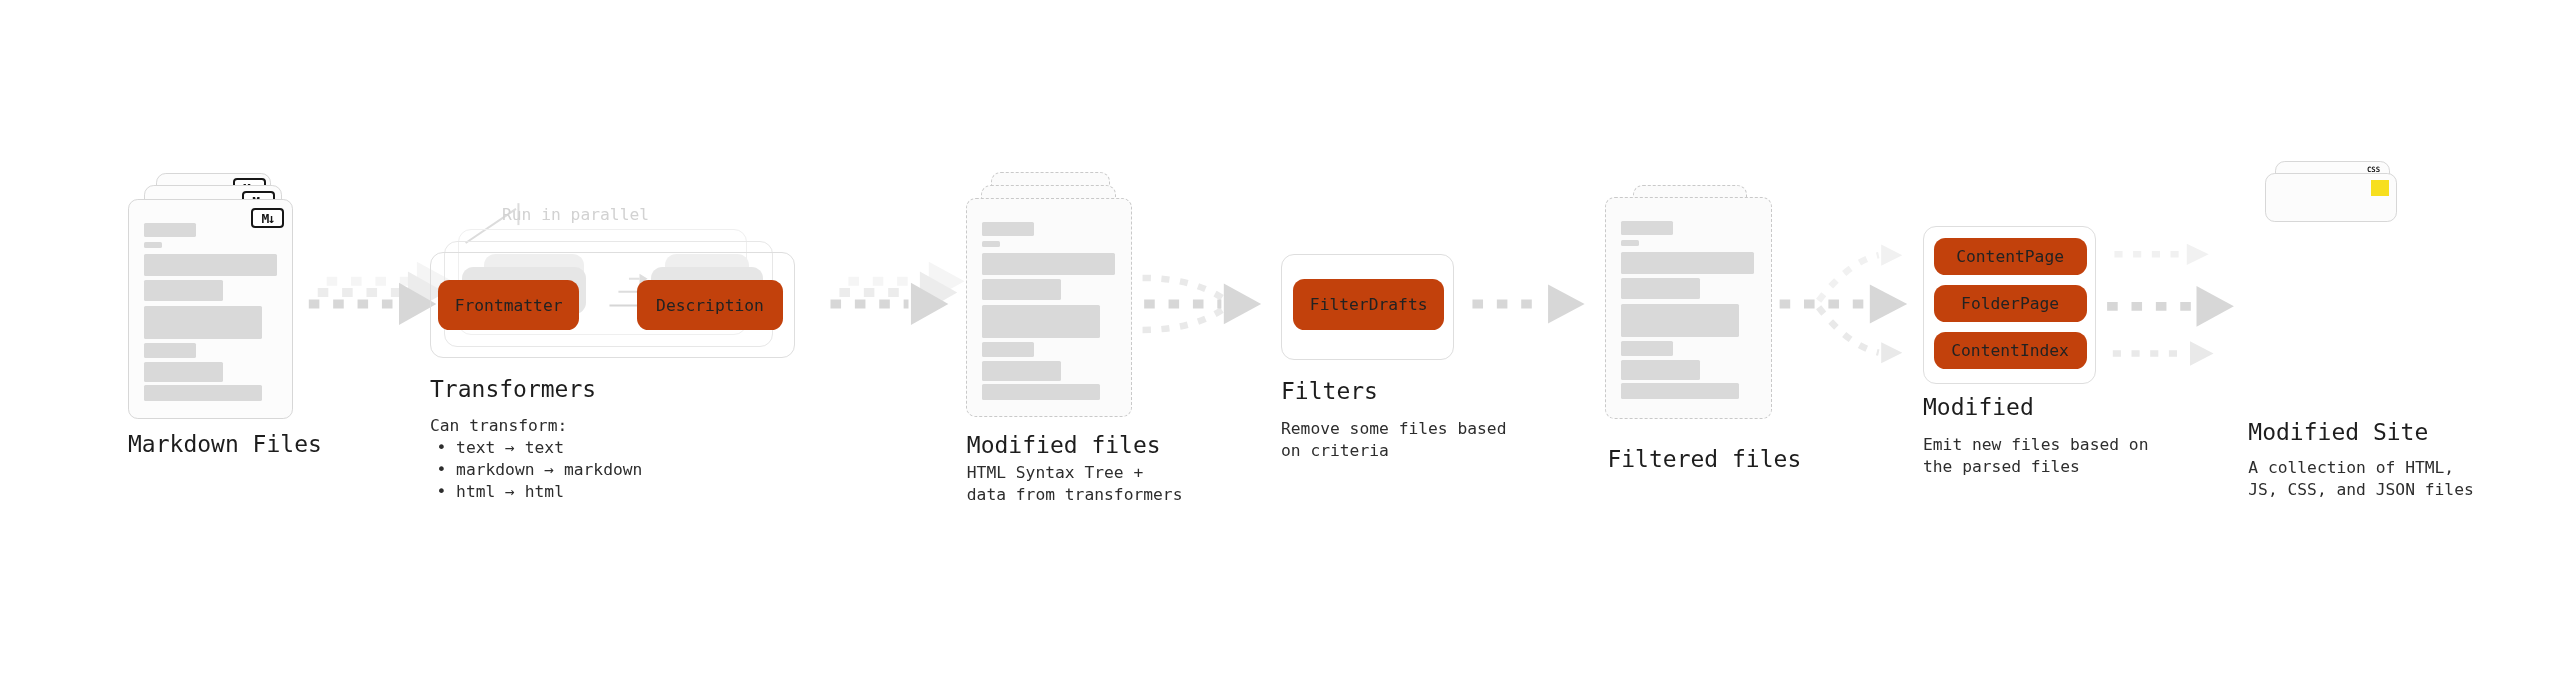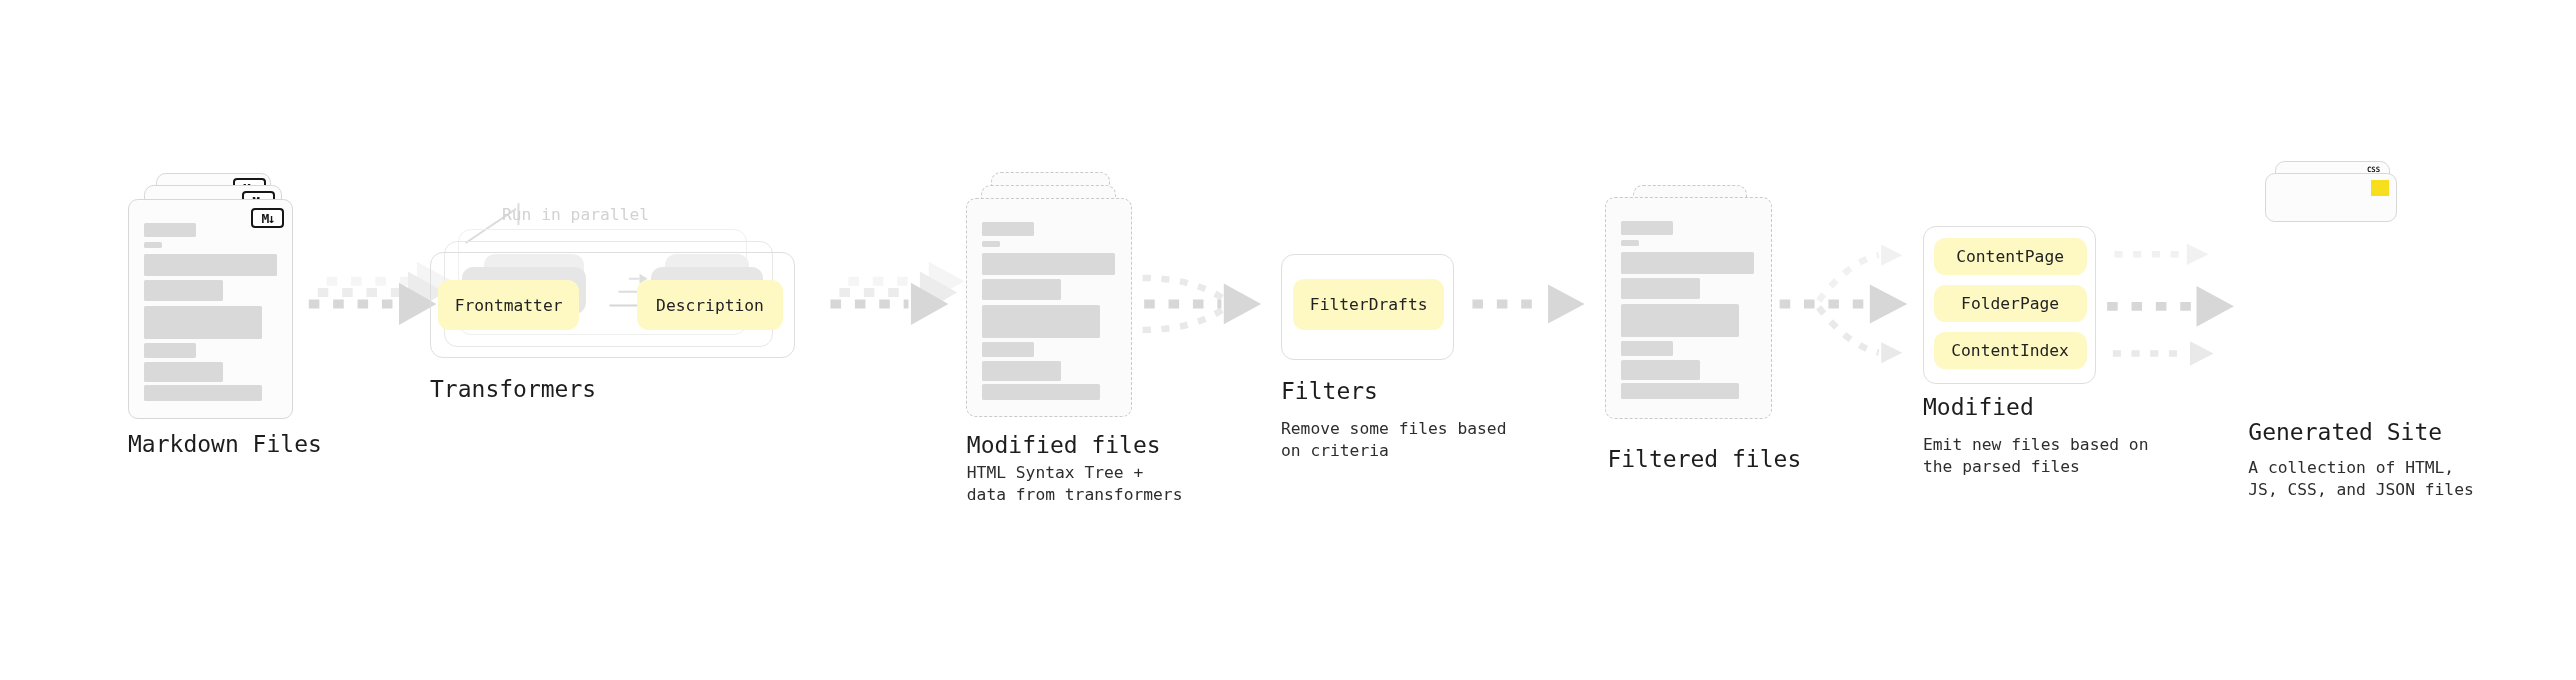--- a/index.html
+++ b/index.html
@@ -24,21 +24,21 @@
   
   .stage-label{position:absolute;font-size:23px;color:#1d1d1d;white-space:nowrap}
   .stage-desc{position:absolute;font-size:16.3px;line-height:22px;color:#2d2d2d;white-space:nowrap}
   .stage-desc .indent{padding-left:6.5px}
   .annotation{position:absolute;font-size:16.3px;color:#d2d2d2;white-space:nowrap}
 
   
   .ocontainer{position:absolute;border:1.6px solid #dedede;border-radius:13px}
   .ocontainer.l2{border-color:#e7e7e7}
   .ocontainer.l3{border-color:#efefef}
-  .gbox{position:absolute;background:#fef9c3;border-radius:11.4px;display:flex;align-items:center;
+  .gbox{position:absolute;background:#c2410c;border-radius:11.4px;display:flex;align-items:center;
     justify-content:center;font-size:16.3px;color:#222;white-space:nowrap}
   .gbox.l2{background:#e6e6e6}
   .gbox.l3{background:#efefef}
 
   
   .css-badge{position:absolute;width:18px;text-align:center}
   .css-badge .txt{font-size:7.3px;font-weight:bold;line-height:7.3px;color:#111;letter-spacing:0}
   .css-badge .bar{height:3.3px;background:#2965f1;margin-top:0.8px;border-radius:0.8px}
   .js-badge{position:absolute;background:#f7df1e}
   .html5-badge{position:absolute;width:24.4px;text-align:center}
@@ -155,20 +155,26 @@
 
     <div class="gbox l3" style="left:54px;top:59px;width:100px;height:46px"></div>
     <div class="gbox l2" style="left:32px;top:72px;width:124px;height:47px"></div>
     <div class="gbox" style="left:8.1px;top:85px;width:141px;height:50px">Frontmatter</div>
 
     <div class="gbox l3" style="left:235px;top:59px;width:84px;height:46px"></div>
     <div class="gbox l2" style="left:221px;top:72px;width:112px;height:47px"></div>
     <div class="gbox" style="left:207px;top:85px;width:146px;height:50px">Description</div>
 
     <div class="stage-label" style="left:0;top:181px">Transformers</div>
+    <div class="stage-desc" style="left:0;top:220px">
+      <div>Can transform:</div>
+      <div class="indent">• text → text</div>
+      <div class="indent">• markdown → markdown</div>
+      <div class="indent">• html → html</div>
+    </div>
   </div>
 
   <div class="stage" style="left:1281px;top:254px;width:211px;height:228px">
     <div class="ocontainer" style="left:0;top:0;width:173px;height:106px"></div>
     <div class="gbox" style="left:12.2px;top:25px;width:151px;height:51px">FilterDrafts</div>
     <div class="stage-label" style="left:0;top:124px">Filters</div>
     <div class="stage-desc" style="left:0;top:164px">
       <div>Remove some files based</div>
       <div>on criteria</div>
     </div>
@@ -228,21 +234,21 @@
   <div class="stage" style="left:2245px;top:161px;width:252px;height:349px">
     <div class="card" style="left:30px;top:0;width:115px;height:49px">
       <div class="css-badge" style="top:4.1px;right:6.5px">
         <div class="txt">CSS</div>
         <div class="bar"></div>
       </div>
     </div>
     <div class="card" style="left:20.3px;top:12.2px;width:132px;height:49px">
       <div class="js-badge" style="top:5.7px;right:7.3px;width:18px;height:16.3px"></div>
     </div>
-    <div class="stage-label" style="left:3.3px;top:258px">Generated Site</div>
+    <div class="stage-label" style="left:3.3px;top:258px">Modified Site</div>
     <div class="stage-desc" style="left:3.3px;top:296px">
       <div>A collection of HTML,</div>
       <div>JS, CSS, and JSON files</div>
     </div>
   </div>
 
 </div>
 
 
 </body></html>

